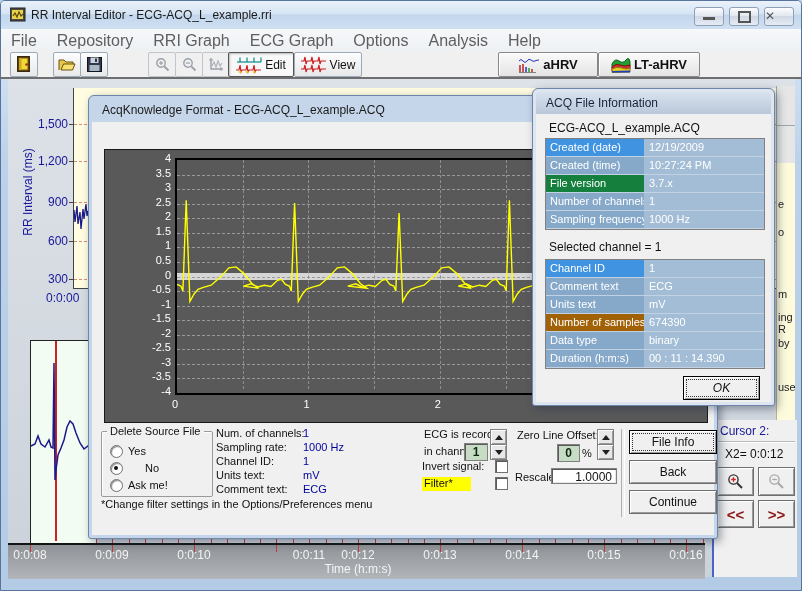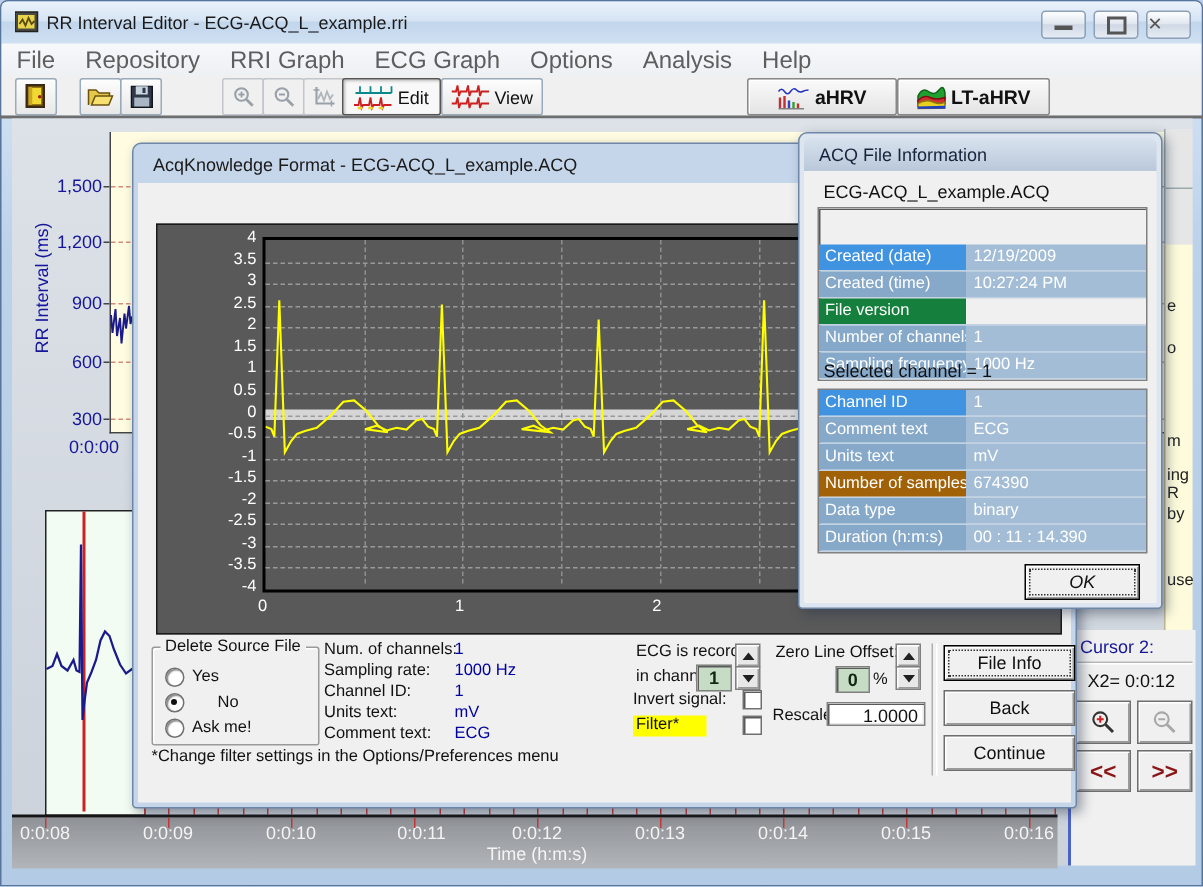--- a/index.html
+++ b/index.html
@@ -267,21 +267,21 @@
     <div class="redtick" style="left: 614.8px; top: 0px; height: 6px;"></div>
   </div>
 <div class="abs" id="time-band" style="left:8px;top:543px;width:697px;height:34px;background:linear-gradient(#8f9296,#b2b5ba);border-top:2px solid #141414;z-index:3;">
   <div class="timelbl" style="left:350px;top:17px;">Time (h:m:s)</div>
 <div class="timelbl" style="left: 22px; top: 3px;">0:0:08</div>
     <div class="redtick" style="left: 22px; top: 0px; height: 7px;"></div>
     <div class="timelbl" style="left: 104px; top: 3px;">0:0:09</div>
     <div class="redtick" style="left: 104px; top: 0px; height: 7px;"></div>
     <div class="timelbl" style="left: 186px; top: 3px;">0:0:10</div>
     <div class="redtick" style="left: 186px; top: 0px; height: 7px;"></div>
-    <div class="timelbl" style="left: 256px; top: 3px; padding-left: 34px;">0:0:11</div>
+    <div class="timelbl" style="left: 284px; top: 3px; padding-left: 34px;">0:0:11</div>
     <div class="redtick" style="left: 268px; top: 0px; height: 7px;"></div>
     <div class="timelbl" style="left: 350px; top: 3px;">0:0:12</div>
     <div class="redtick" style="left: 350px; top: 0px; height: 7px;"></div>
     <div class="timelbl" style="left: 432px; top: 3px;">0:0:13</div>
     <div class="redtick" style="left: 432px; top: 0px; height: 7px;"></div>
     <div class="timelbl" style="left: 514px; top: 3px;">0:0:14</div>
     <div class="redtick" style="left: 514px; top: 0px; height: 7px;"></div>
     <div class="timelbl" style="left: 596px; top: 3px;">0:0:15</div>
     <div class="redtick" style="left: 596px; top: 0px; height: 7px;"></div>
     <div class="timelbl" style="left: 678px; top: 3px;">0:0:16</div>
@@ -454,30 +454,31 @@
     </div>
 </div>
 
 <div class="dlg" style="left:532px;top:88px;width:241px;height:316px;z-index:20;background:#dde6f0;">
   <div class="dtitle" style="background:linear-gradient(#d8e2ee,#b9c8da);border-radius:4px 4px 0 0;">
     <span style="color:#16233c;">ACQ File Information</span>
   </div>
   <div class="dclient" style="top:25px;"></div>
   <div class="abs" style="left:16px;top:32px;font-size:12px;color:#111;">ECG-ACQ_L_example.ACQ</div>
   <div class="abs" id="file-table" style="left:12px;top:49px;width:218px;border:1px solid #808080;box-shadow:inset 1px 1px 0 #5a5a5a;">
-      <div style="display: flex; height: 17px; border-bottom: 1px solid rgb(194, 210, 226); font-size: 11px; color: rgb(255, 255, 255); align-items: center; margin-top: 24px;">
+      <div style="display: flex; height: 17px; border-bottom: 1px solid rgb(194, 210, 226); font-size: 11px; color: rgb(255, 255, 255); align-items: center;">
         <div style="width: 98px; height: 17px; line-height: 17px; padding-left: 4px; box-sizing: border-box; background: rgb(63, 147, 224); overflow: hidden; white-space: nowrap;">Created (date)</div>
         <div style="flex: 1 1 0%; height: 17px; line-height: 17px; padding-left: 5px; box-sizing: border-box; background: rgb(163, 189, 214); overflow: hidden; white-space: nowrap;">12/19/2009</div>
       </div>
       <div style="display: flex; height: 17px; border-bottom: 1px solid rgb(194, 210, 226); font-size: 11px; color: rgb(255, 255, 255); align-items: center;">
         <div style="width: 98px; height: 17px; line-height: 17px; padding-left: 4px; box-sizing: border-box; background: rgb(134, 169, 202); overflow: hidden; white-space: nowrap;">Created (time)</div>
         <div style="flex: 1 1 0%; height: 17px; line-height: 17px; padding-left: 5px; box-sizing: border-box; background: rgb(163, 189, 214); overflow: hidden; white-space: nowrap;">10:27:24 PM</div>
       </div>
       <div style="display: flex; height: 17px; border-bottom: 1px solid rgb(194, 210, 226); font-size: 11px; color: rgb(255, 255, 255); align-items: center;">
         <div style="width: 98px; height: 17px; line-height: 17px; padding-left: 4px; box-sizing: border-box; background: #15803d; overflow: hidden; white-space: nowrap;">File version</div>
+        <div style="flex: 1 1 0%; height: 17px; line-height: 17px; padding-left: 5px; box-sizing: border-box; background: rgb(163, 189, 214); overflow: hidden; white-space: nowrap;">3.7.x</div>
       </div>
       <div style="display: flex; height: 17px; border-bottom: 1px solid rgb(194, 210, 226); font-size: 11px; color: rgb(255, 255, 255); align-items: center;">
         <div style="width: 98px; height: 17px; line-height: 17px; padding-left: 4px; box-sizing: border-box; background: rgb(134, 169, 202); overflow: hidden; white-space: nowrap;">Number of channels</div>
         <div style="flex: 1 1 0%; height: 17px; line-height: 17px; padding-left: 5px; box-sizing: border-box; background: rgb(163, 189, 214); overflow: hidden; white-space: nowrap;">1</div>
       </div>
       <div style="display: flex; height: 17px; border-bottom: 1px solid rgb(194, 210, 226); font-size: 11px; color: rgb(255, 255, 255); align-items: center;">
         <div style="width: 98px; height: 17px; line-height: 17px; padding-left: 4px; box-sizing: border-box; background: rgb(134, 169, 202); overflow: hidden; white-space: nowrap;">Sampling frequency</div>
         <div style="flex: 1 1 0%; height: 17px; line-height: 17px; padding-left: 5px; box-sizing: border-box; background: rgb(163, 189, 214); overflow: hidden; white-space: nowrap;">1000 Hz</div>
       </div>
     </div>

